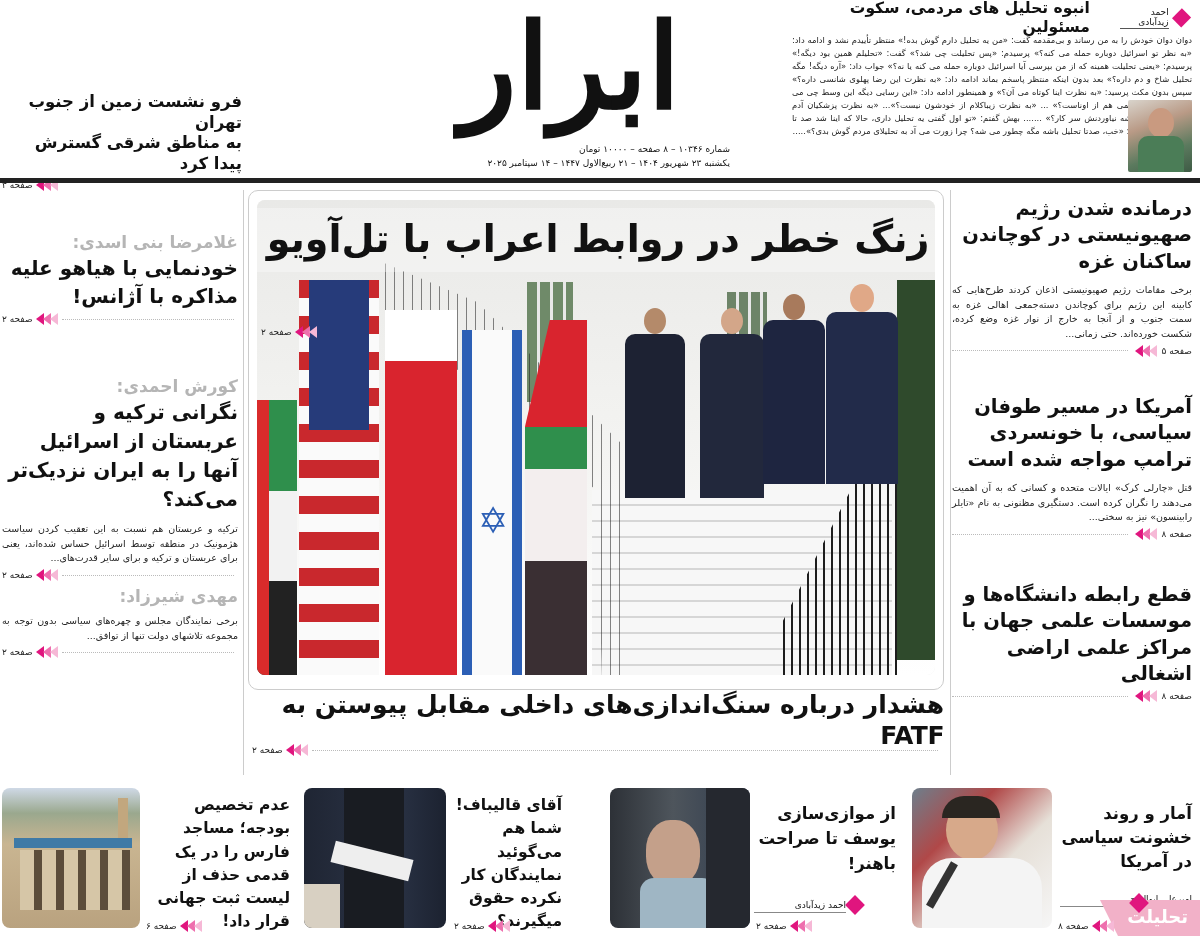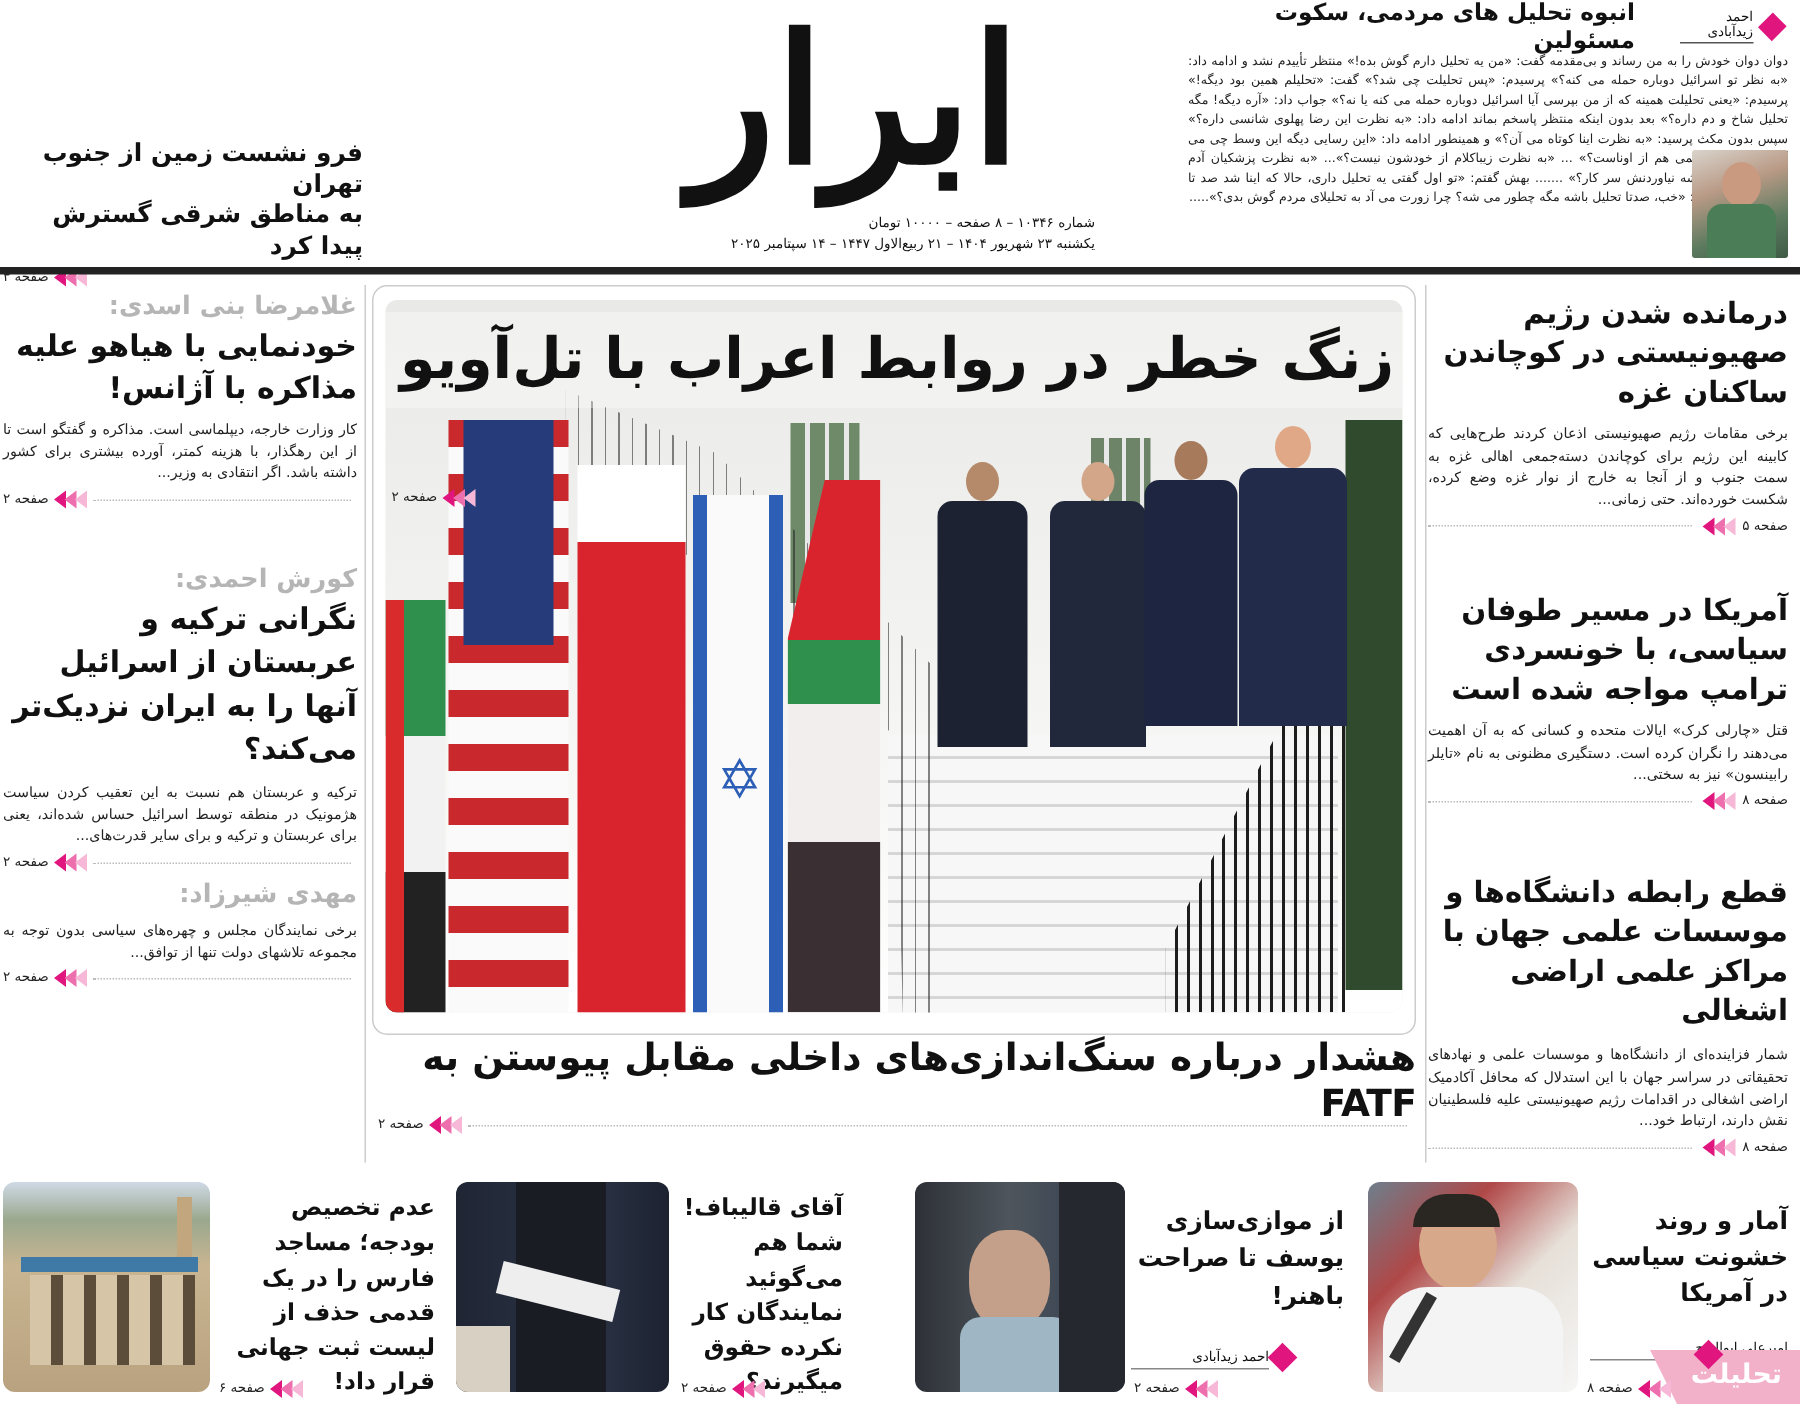--- a/index.html
+++ b/index.html
@@ -87,21 +87,20 @@
           <span></span>
           <span class="a2"></span>
           <span class="a3"></span>
         </span>
       <span class="dots"></span>
     </div>
   </div>
 
   <div class="abs" style="right:0;top:392px;width:240px;">
     <div class="hl" style="font-size:19.5px;line-height:1.35;text-align:right;">قطع رابطه دانشگاه‌ها و موسسات علمی جهان با مراکز علمی اراضی اشغالی</div>
-    <p class="body-text" style="margin-top:10px;">شمار فزاینده‌ای از دانشگاه‌ها و موسسات علمی و نهادهای تحقیقاتی در سراسر جهان با این استدلال که محافل آکادمیک اراضی اشغالی در اقدامات رژیم صهیونیستی علیه فلسطینیان نقش دارند، ارتباط خود...</p>
     <div class="page-ref" style="margin-top:3px;">
       <span>صفحه ۸</span>
       <span class="arrows">
           <span></span>
           <span class="a2"></span>
           <span class="a3"></span>
         </span>
       <span class="dots"></span>
     </div>
   </div>
@@ -173,23 +172,22 @@
   <span class="arrows">
       <span></span>
       <span class="a2"></span>
       <span class="a3"></span>
     </span>
   <span class="dots"></span>
 </div>
 
 <div class="abs" style="left:2px;top:190px;width:236px;height:590px;">
   <div class="abs" style="left:0;top:4px;width:236px;">
-    <div class="kicker" style="text-align:right;">غلامرضا بنی اسدی:</div>
+    <div class="kicker" style="text-align:right;margin-top:38px;">غلامرضا بنی اسدی:</div>
     <div class="hl" style="font-size:20px;line-height:1.4;text-align:right;margin-top:2px;">خودنمایی با هیاهو علیه مذاکره با آژانس!</div>
-    <p class="body-text" style="margin-top:8px;">کار وزارت خارجه، دیپلماسی است. مذاکره و گفتگو است تا از این رهگذار، با هزینه کمتر، آورده بیشتری برای کشور داشته باشد. اگر انتقادی به وزیر...</p>
     <div class="page-ref" style="direction:ltr;margin-top:3px;">
       <span style="direction:rtl;">صفحه ۲</span>
       <span class="arrows">
           <span></span>
           <span class="a2"></span>
           <span class="a3"></span>
         </span>
       <span class="dots"></span>
     </div>
   </div>

